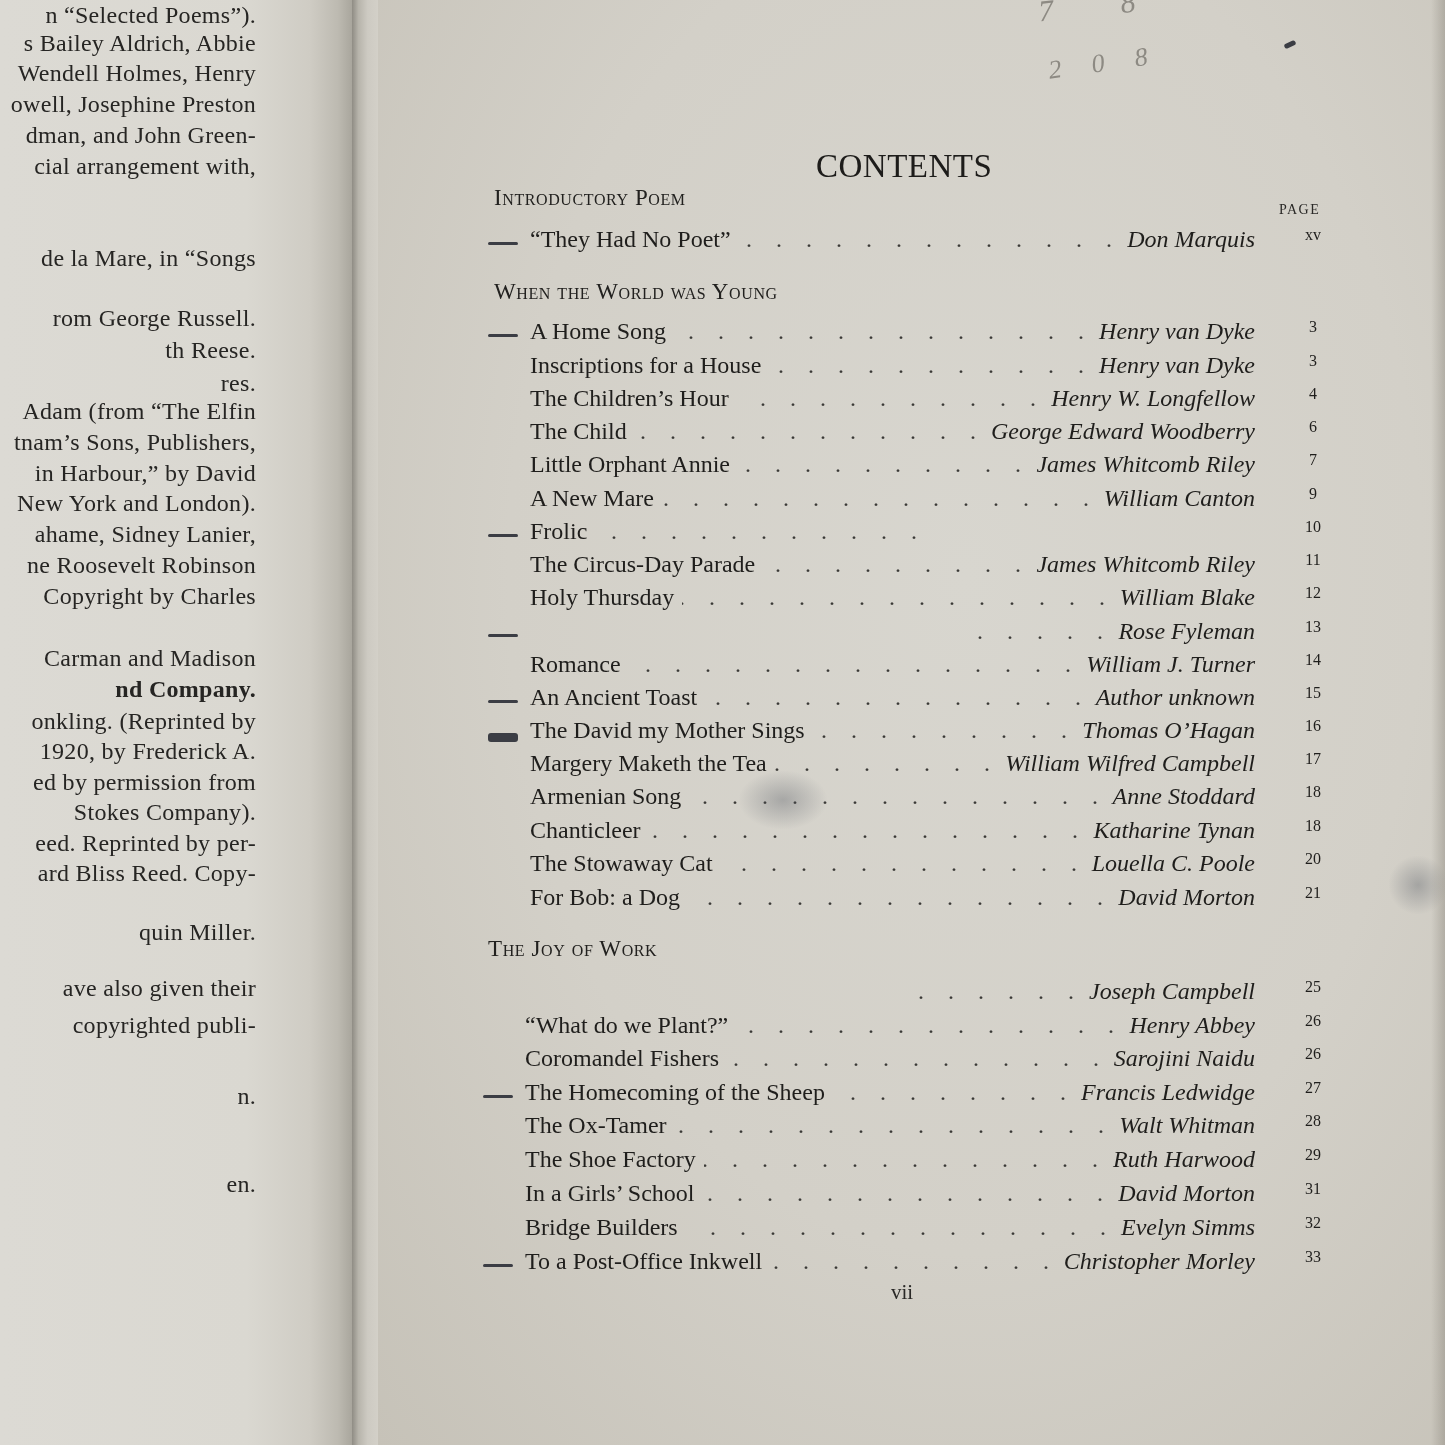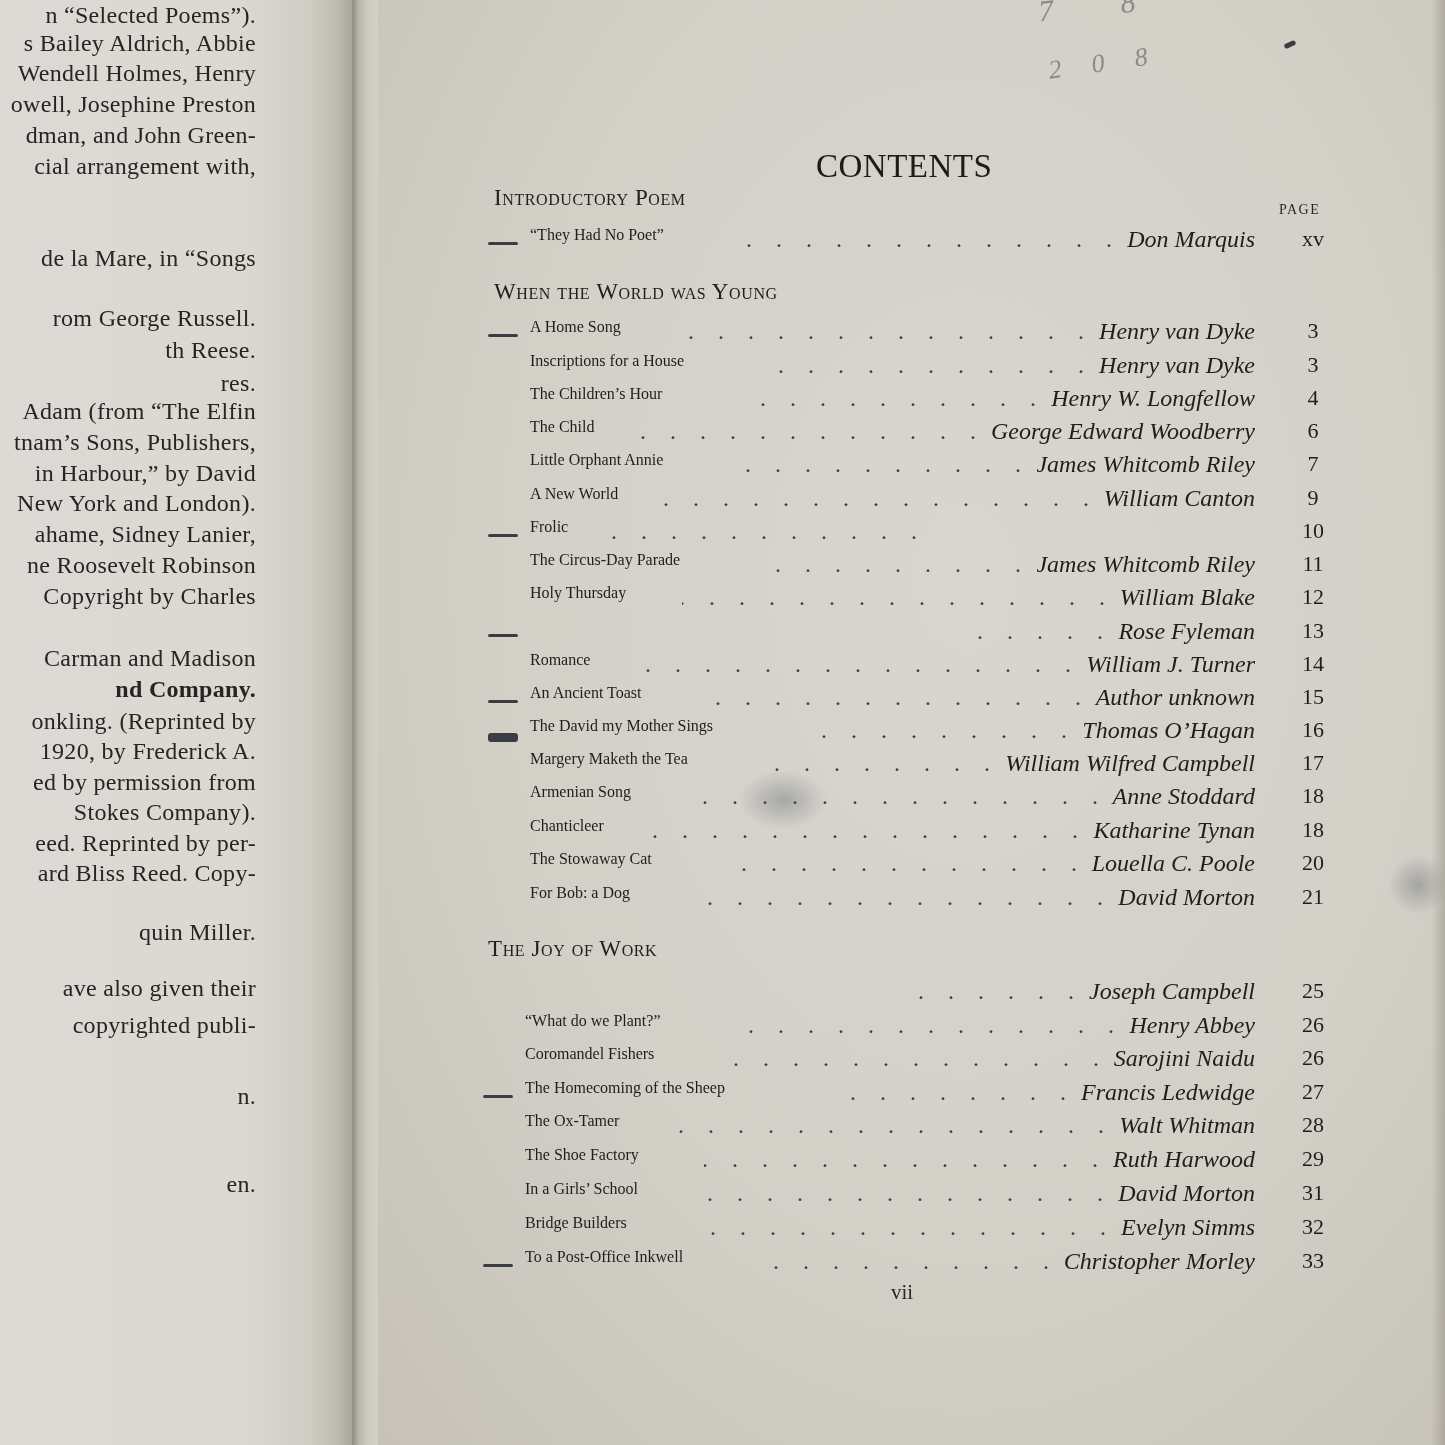--- a/index.html
+++ b/index.html
@@ -41,32 +41,32 @@
     color: #22211f;
   }
   .page-label {
     position: absolute; left: 901px; top: 202px; font-size: 14px; letter-spacing: 1.5px;
     color: #2a2927;
   }
   .toc-row {
     position: absolute; left: 0; height: 32px; width: 960px;
   }
   .toc-title {
-    position: absolute; white-space: nowrap; font-size: 16px; color: #1f1e1c;
+    position: absolute; white-space: nowrap; font-size: 24px; color: #1f1e1c;
   }
   .toc-dots {
     position: absolute; overflow: hidden; white-space: nowrap; font-size: 24px;
     letter-spacing: 9px; color: #3a3936; text-align: right; direction: rtl;
   }
   .toc-author {
     position: absolute; right: 83px; white-space: nowrap; font-size: 24px; font-style: italic;
     color: #1f1e1c; text-align: right;
   }
   .toc-page {
-    position: absolute; left: 910px; width: 50px; text-align: center; font-size: 22px;
+    position: absolute; left: 910px; width: 50px; text-align: center; font-size: 16px;
     color: #1f1e1c; font-variant: oldstyle-nums;
   }
   .folio {
     position: absolute; left: 513px; top: 1280px; font-size: 21px; color: #2a2927;
   }
   .mark {
     position: absolute; background: #3b3d44; border-radius: 3px;
   }
   .pencil {
     position: absolute; color: #8d8a83; font-family: "Liberation Serif", serif; font-style: italic;
@@ -156,21 +156,21 @@
         <span class="toc-author">George Edward Woodberry</span>
         <span class="toc-page">6</span>
       </div>
       <div class="toc-row" style="top: 451px; font-family: Liberation Serif, serif;">
         <span class="toc-title" style="left: 152px;">Little Orphant Annie</span>
         <span class="toc-dots" style="left: 360px; width: 292px;">. . . . . . . . . . . . . . . . . . . . . . . . . . . . . . . . . . . .</span>
         <span class="toc-author">James Whitcomb Riley</span>
         <span class="toc-page">7</span>
       </div>
       <div class="toc-row" style="top: 485px;">
-        <span class="toc-title" style="left: 152px;">A New World</span>
+        <span class="toc-title" style="left: 152px;">A New Mare</span>
         <span class="toc-dots" style="left: 276px; width: 444px;">. . . . . . . . . . . . . . . . . . . . . . . . . . . . . . . . . . . .</span>
         <span class="toc-author">William Canton</span>
         <span class="toc-page">9</span>
       </div>
       <div class="toc-row" style="top: 518px;">
         <div class="mark" style="left: 110px; top: 16px; width: 30px; height: 3px;"></div>
         <span class="toc-title" style="left: 152px;">Frolic</span>
         <span class="toc-dots" style="left: 217px; width: 331px;">. . . . . . . . . . . . . . . . . . . . . . . . . . . . . . . . . . . .</span>
         <span class="toc-page">10</span>
       </div>

